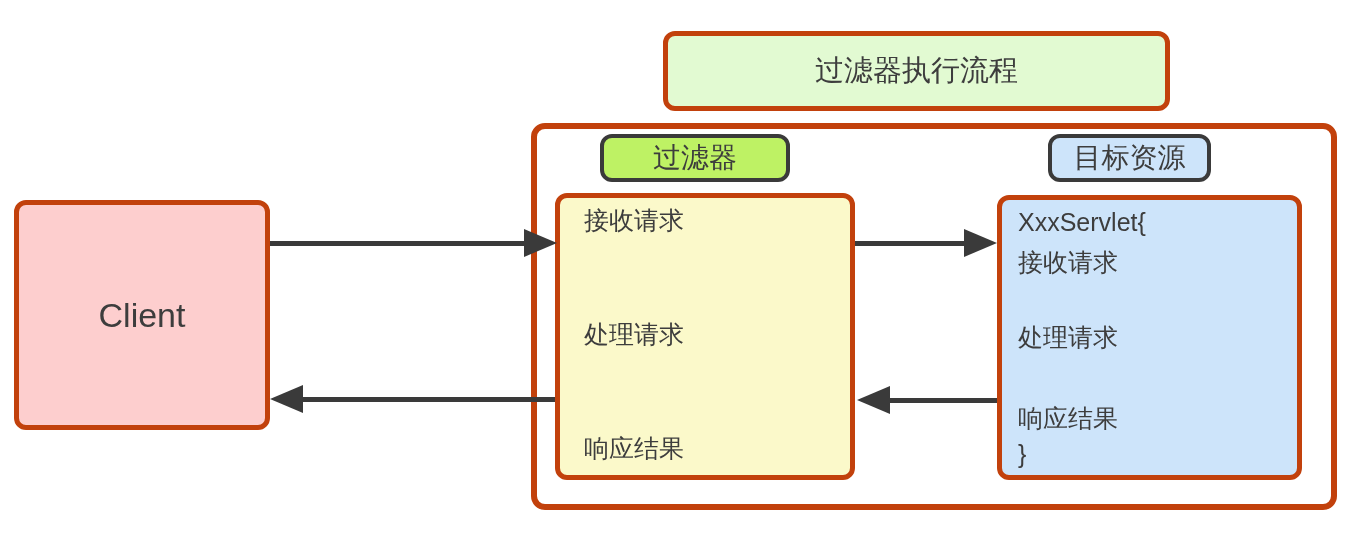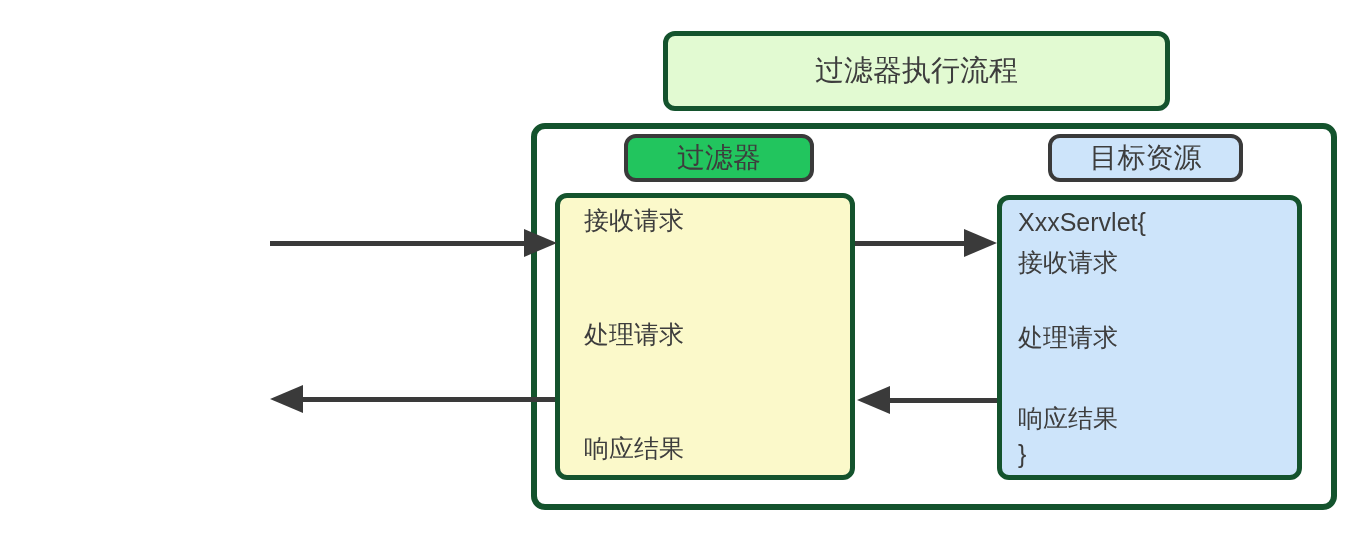--- a/index.html
+++ b/index.html
@@ -12,21 +12,21 @@
     position: relative;
     width: 1358px;
     height: 540px;
     background: #ffffff;
     overflow: hidden;
   }
 
   
   .box {
     position: absolute;
-    border: 5px solid #14532d;
+    border: 5px solid #c2410c;
     border-radius: 12px;
   }
 
   .title-box {
     left: 663px; top: 31px; width: 507px; height: 80px;
     background: #e2fad2;
     display: flex; align-items: center; justify-content: center;
     font-size: 29px;
   }
 
@@ -45,22 +45,22 @@
   }
 
   .tag-box {
     position: absolute;
     border: 4px solid #3a3a3a;
     border-radius: 12px;
     display: flex; align-items: center; justify-content: center;
     font-size: 28px;
     top: 134px; height: 48px;
   }
-  .filter-tag { left: 600px; width: 190px; background: #22c55e; margin-left: 24px; }
-  .target-tag { left: 1048px; width: 195px; background: #cde4fa; }
+  .filter-tag { left: 600px; width: 190px; background: #bef264; }
+  .target-tag { left: 1048px; width: 163px; background: #cde4fa; }
 
   .filter-box {
     left: 555px; top: 193px; width: 300px; height: 287px;
     background: #fbf9ca;
     display: flex; flex-direction: column; justify-content: space-between;
     padding: 9px 10px 13px 24px;
     font-size: 25px;
   }
   .filter-box .line { height: 27px; line-height: 27px; white-space: nowrap; }
 
@@ -108,20 +108,23 @@
 <body>
 
 <div class="canvas">
 
   <div class="box title-box">
     <span>过滤器执行流程</span>
   </div>
 
   <div class="box outer-frame"></div>
 
+  <div class="box client-box">
+    <span>Client</span>
+  </div>
 
   <div class="tag-box filter-tag">
     <span>过滤器</span>
   </div>
 
   <div class="tag-box target-tag">
     <span>目标资源</span>
   </div>
 
   <div class="box filter-box">

